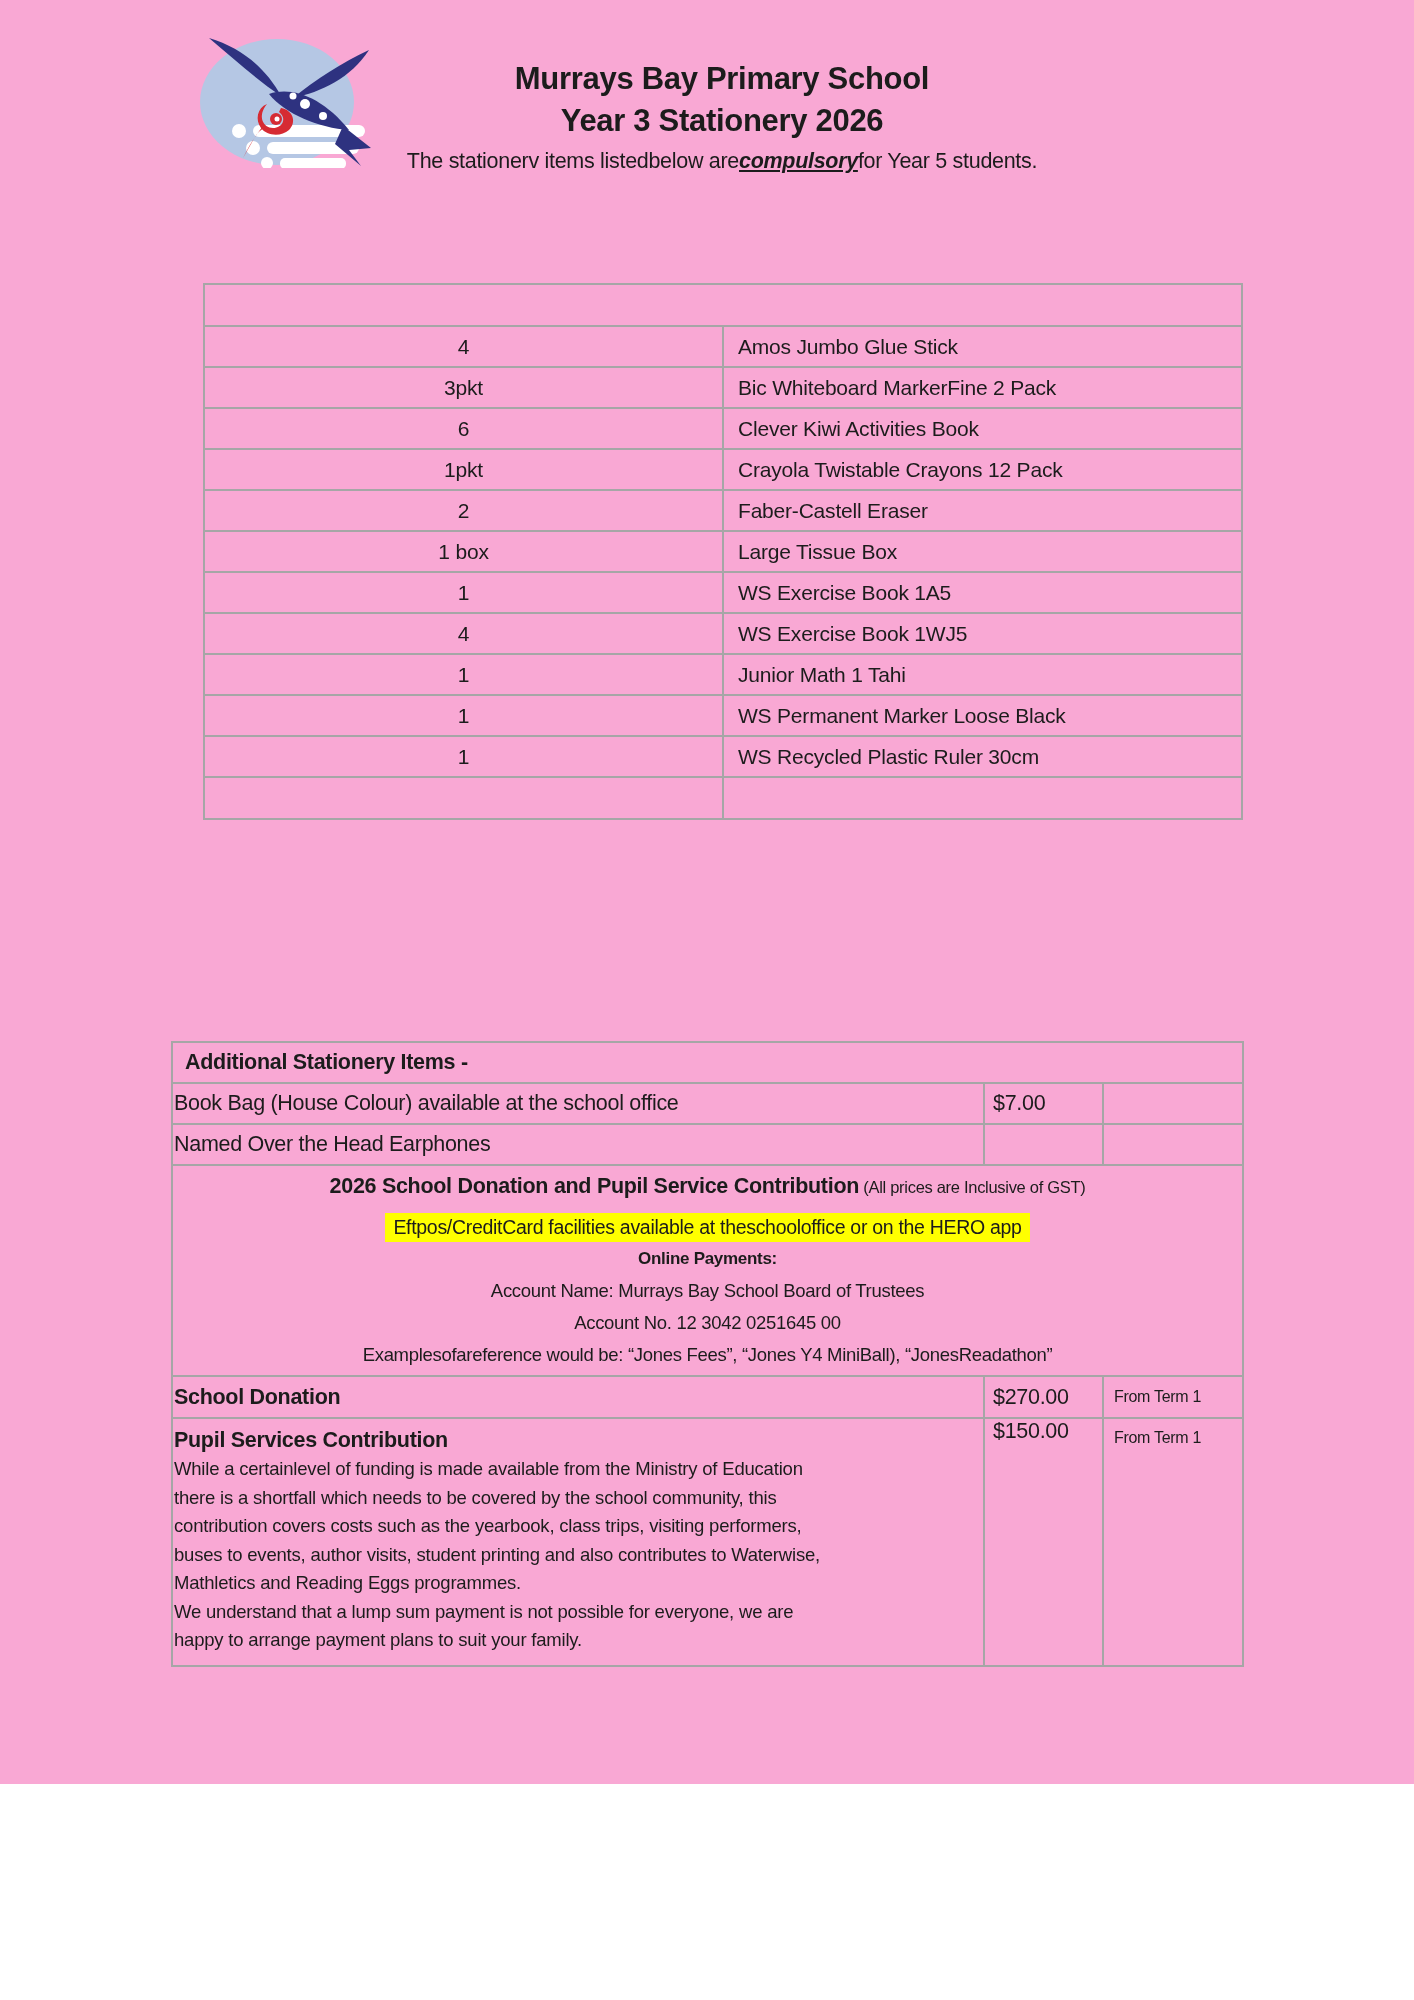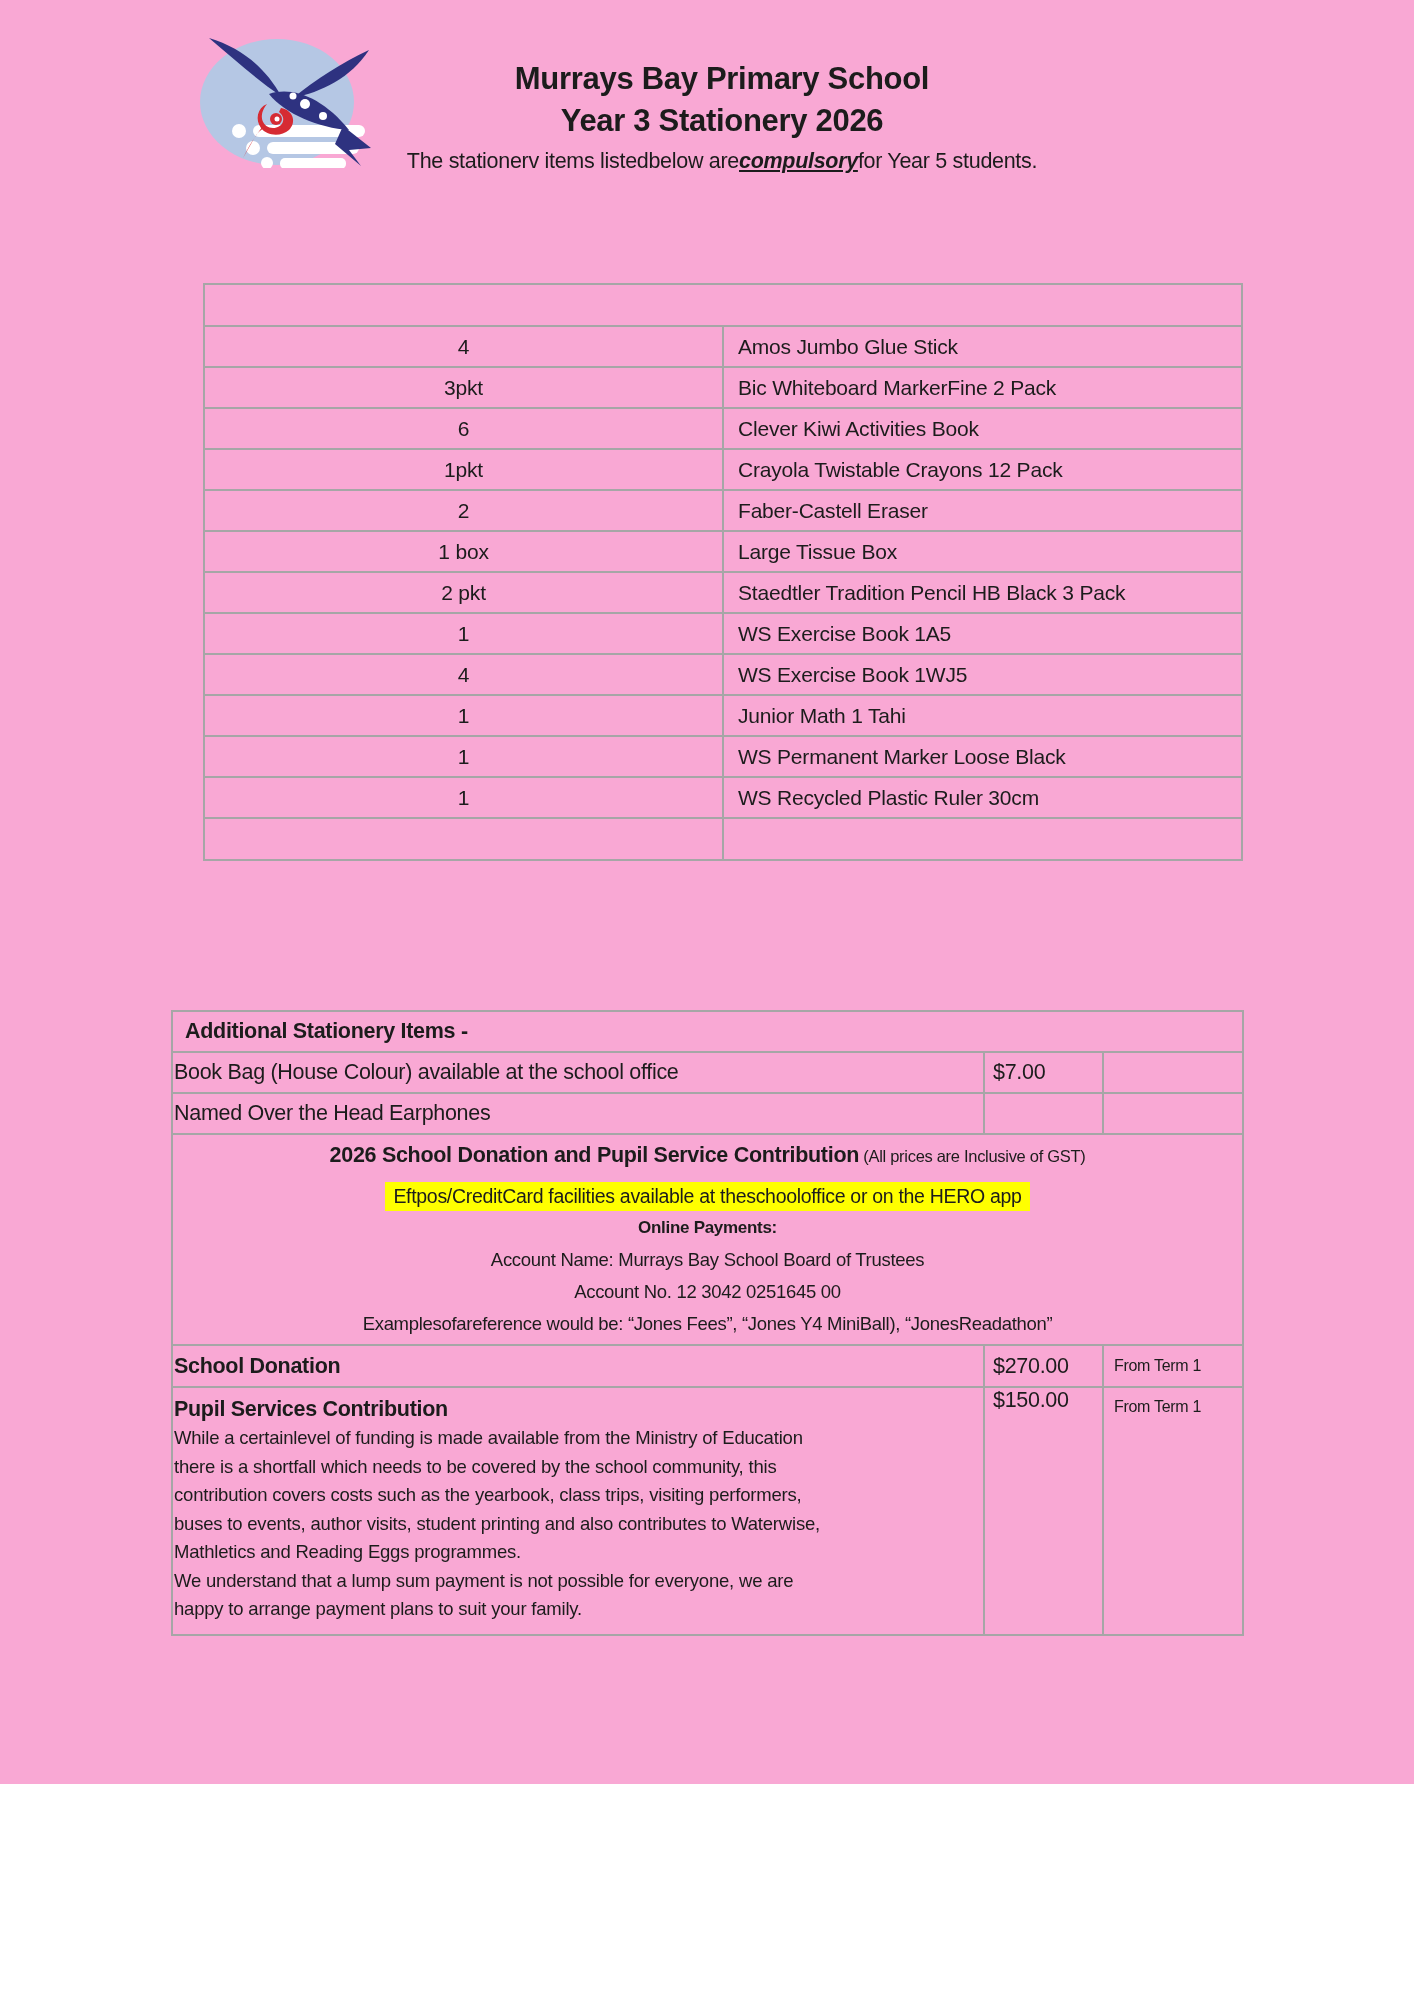--- a/index.html
+++ b/index.html
@@ -38,21 +38,21 @@
     font-size:21px;letter-spacing:-0.2px;
   }
   .stationery-table .blank-header td{height:38px;}
   .stationery-table .item-row td{height:37px;}
   .stationery-table .qty-cell{text-align:center;width:134px;}
   .stationery-table .item-cell{text-align:left;padding-left:14px;}
   .stationery-table .blank-footer td{height:38px;}
 
   
   .additional-table{
-    position:absolute;left:171px;top:1010px;width:1071px;
+    position:absolute;left:171px;top:1041px;width:1071px;
     font-size:21.5px;letter-spacing:-0.3px;border-radius:27px;
   }
   .additional-table .section-title{
     height:37px;text-align:left;padding-left:12px;font-weight:bold;
   }
   .additional-table .label-cell{height:37px;}
   .additional-table .price-cell{padding-left:8px;}
   .additional-table .term-cell{font-size:16px;padding-left:10px;}
   .additional-table col.c-label{width:812px;}
   .additional-table col.c-price{width:119px;}
@@ -148,24 +148,20 @@
       <td class="qty-cell">1pkt</td>
       <td class="item-cell">Crayola Twistable Crayons 12 Pack</td>
     </tr>
     <tr class="item-row">
       <td class="qty-cell">2</td>
       <td class="item-cell">Faber-Castell Eraser</td>
     </tr>
     <tr class="item-row">
       <td class="qty-cell">1 box</td>
       <td class="item-cell">Large Tissue Box</td>
-    </tr>
-    <tr class="item-row">
-      <td class="qty-cell">2 pkt</td>
-      <td class="item-cell">Staedtler Tradition Pencil HB Black 3 Pack</td>
     </tr>
     <tr class="item-row">
       <td class="qty-cell">1</td>
       <td class="item-cell">WS Exercise Book 1A5</td>
     </tr>
     <tr class="item-row">
       <td class="qty-cell">4</td>
       <td class="item-cell">WS Exercise Book 1WJ5</td>
     </tr>
     <tr class="item-row">

